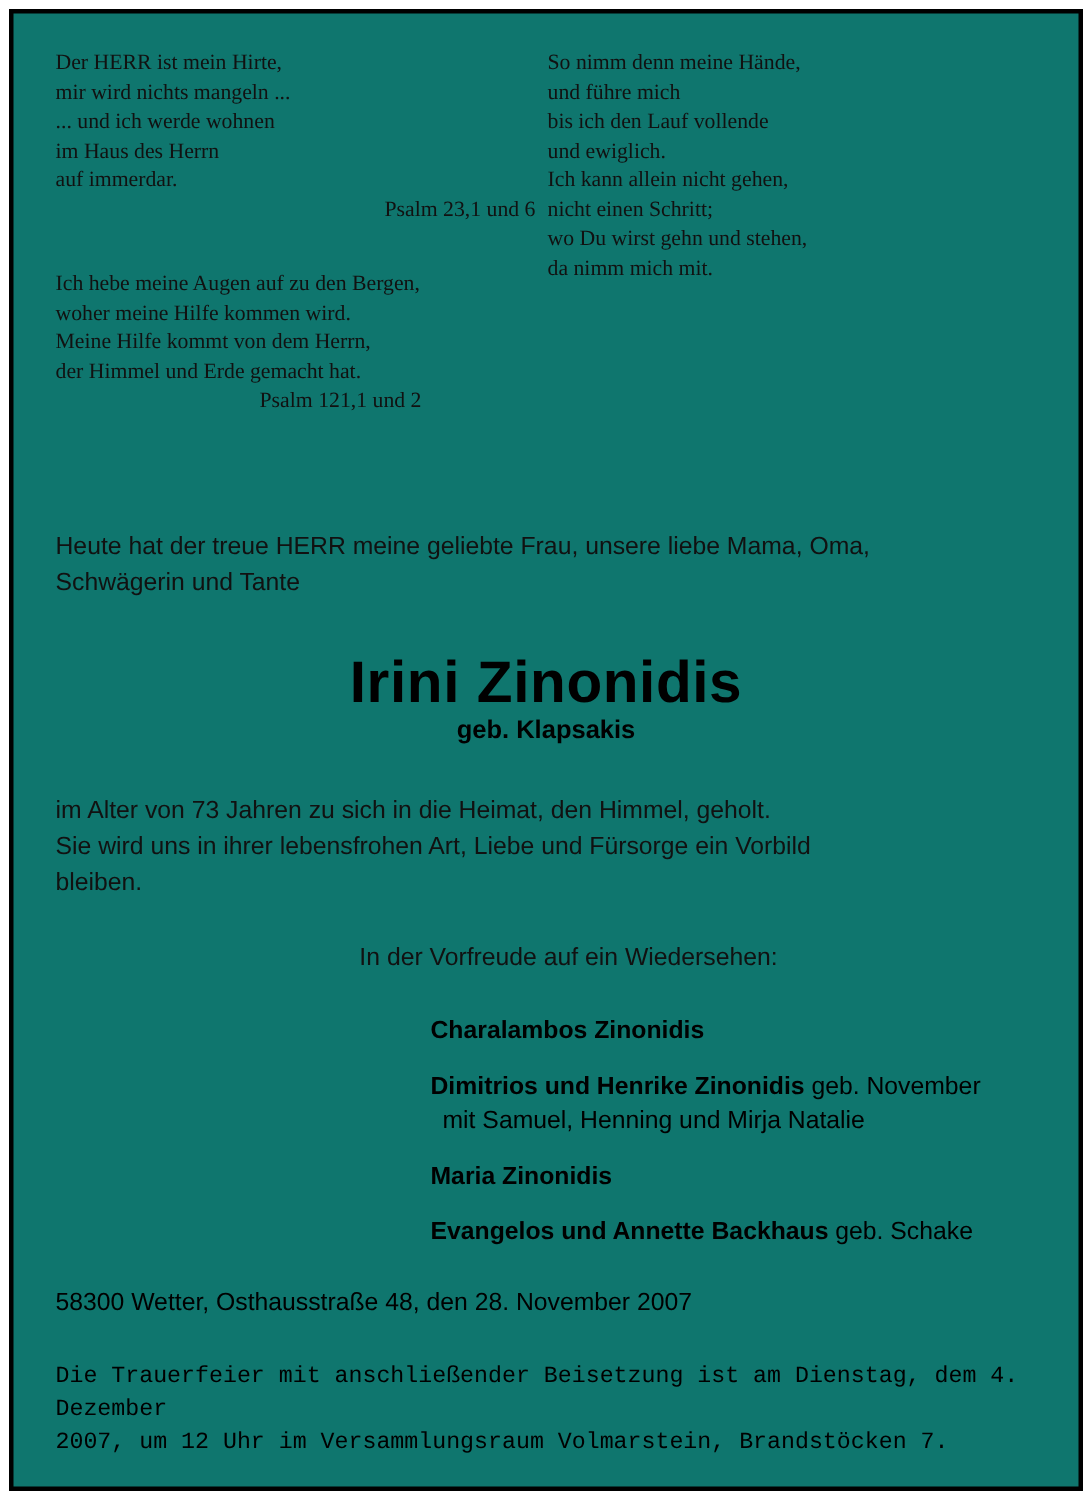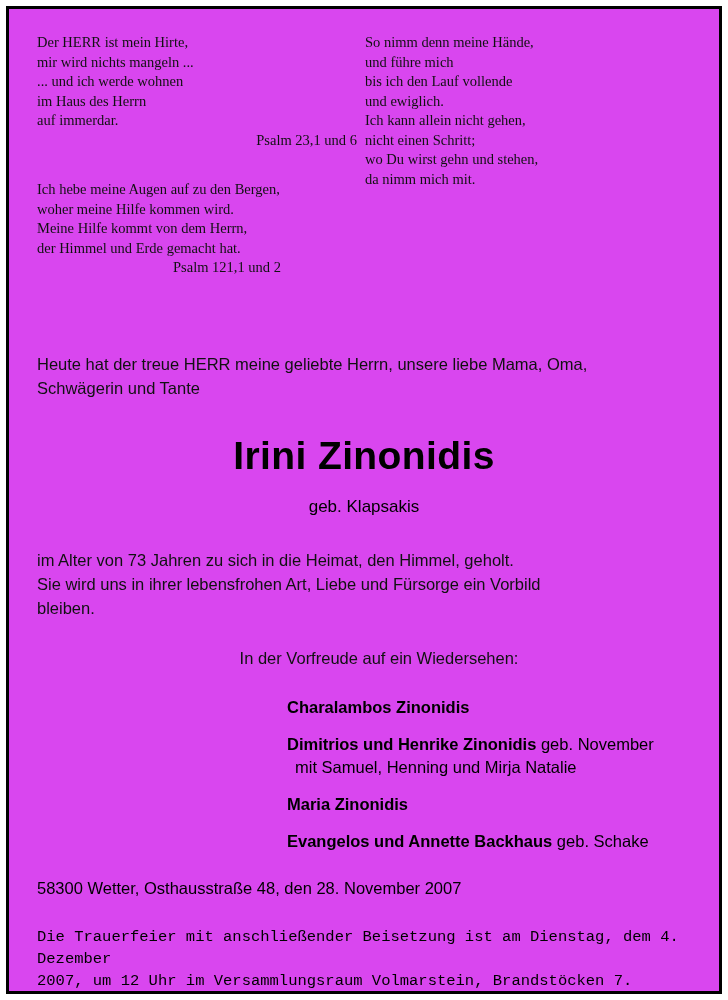--- a/index.html
+++ b/index.html
@@ -20,21 +20,21 @@
     background: #ffffff;
     box-sizing: border-box;
     padding: 6px;
   }
   .frame {
     position: relative;
     width: 100%;
     height: 100%;
     border: 3px solid #000000;
     box-sizing: border-box;
-    background: #d946ef;
+    background: #0f766e;
     overflow: hidden;
   }
   .inner {
     padding: 24px 28px 10px 28px;
     box-sizing: border-box;
     height: 100%;
     position: relative;
   }
 
   
@@ -89,22 +89,22 @@
     margin-top: 36px;
   }
   .name {
     font-size: 39px;
     font-weight: bold;
     letter-spacing: 0.4px;
     line-height: 40px;
   }
   .maiden {
     font-size: 17px;
-    font-weight: normal;
-    margin-top: 20px;
+    font-weight: bold;
+    margin-top: 0;
     line-height: 22px;
   }
   .after-name {
     margin-top: 30px;
     white-space: pre-line;
   }
   .anticipation {
     margin-top: 26px;
     text-align: center;
     padding-left: 30px;
@@ -164,21 +164,21 @@
 und führe mich
 bis ich den Lauf vollende
 und ewiglich.
 Ich kann allein nicht gehen,
 nicht einen Schritt;
 wo Du wirst gehn und stehen,
 da nimm mich mit.</div>
         </div>
       </div>
 
-      <div class="body-text intro">Heute hat der treue HERR meine geliebte Herrn, unsere liebe Mama, Oma,
+      <div class="body-text intro">Heute hat der treue HERR meine geliebte Frau, unsere liebe Mama, Oma,
 Schwägerin und Tante</div>
 
       <div class="name-block">
         <div class="name">Irini Zinonidis</div>
         <div class="maiden">geb. Klapsakis</div>
       </div>
 
       <div class="body-text after-name">im Alter von 73 Jahren zu sich in die Heimat, den Himmel, geholt.
 Sie wird uns in ihrer lebensfrohen Art, Liebe und Fürsorge ein Vorbild
 bleiben.</div>

